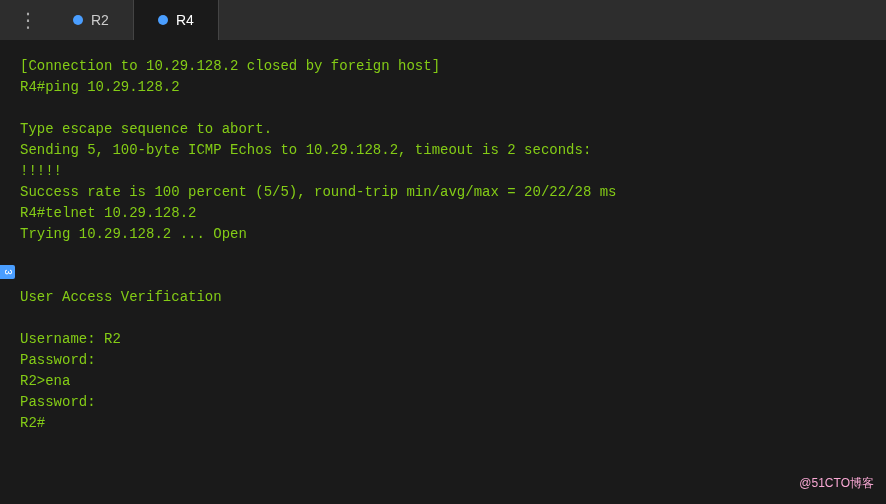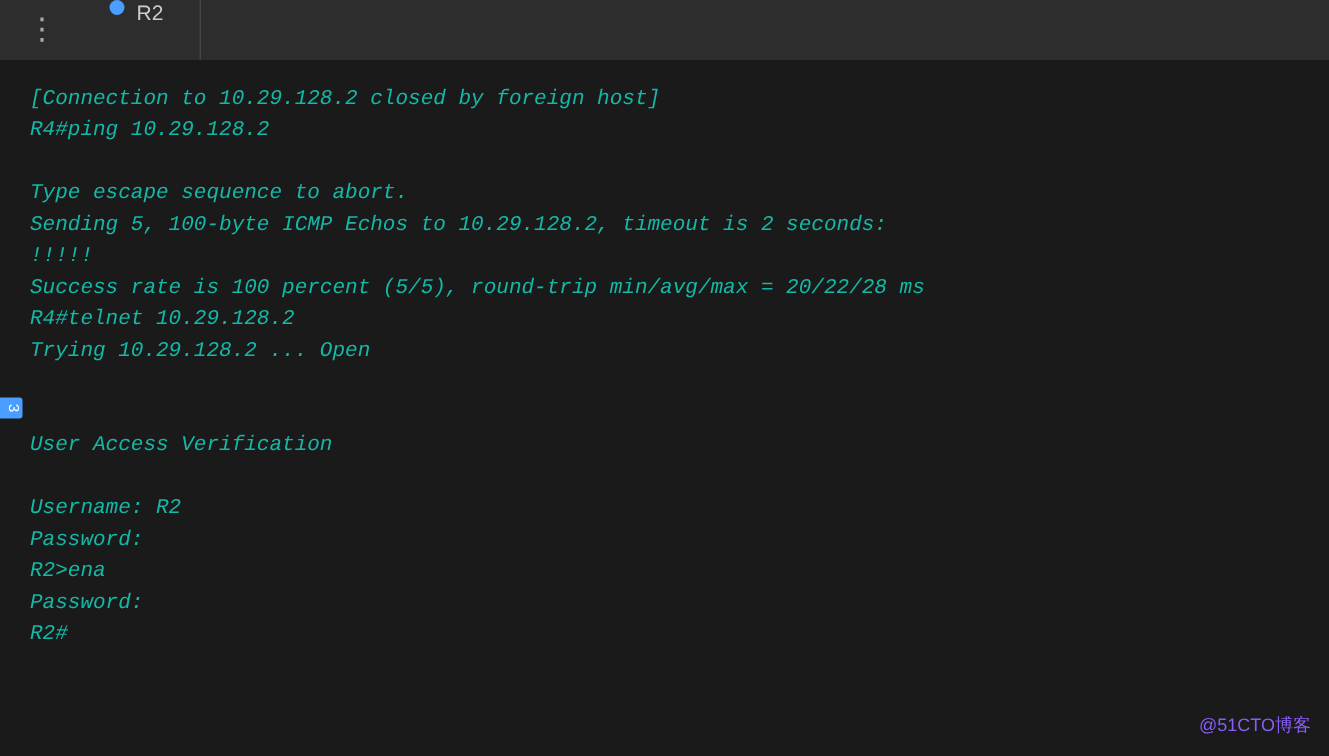--- a/index.html
+++ b/index.html
@@ -28,21 +28,21 @@
     .tab-bar-menu {
       color: #aaa;
       font-size: 20px;
       padding: 0 10px;
       cursor: pointer;
       letter-spacing: 1px;
     }
 
     .tab {
       display: flex;
-      align-items: flex-start;
+      align-items: center;
       gap: 8px;
       padding: 0 24px;
       height: 40px;
       cursor: pointer;
       color: #ccc;
       font-size: 14px;
       font-family: Arial, sans-serif;
       border-right: 1px solid #444;
     }
 
@@ -65,34 +65,33 @@
 
     .terminal {
       background: #1a1a1a;
       padding: 16px 20px;
       height: calc(504px - 40px);
       overflow-y: auto;
       position: relative;
     }
 
     .terminal pre {
-      color: #14b8a6;
+      color: #84cc16;
       font-family: 'Courier New', Courier, monospace;
       font-size: 14px;
       line-height: 1.5;
       white-space: pre-wrap;
       word-break: break-all;
-      font-style: italic;
     }
 
     .watermark {
       position: absolute;
       bottom: 12px;
       right: 12px;
-      color: #8b5cf6;
+      color: #f9a8d4;
       font-size: 12px;
       font-family: Arial, sans-serif;
       margin-top: 36px;
     }
 
     .side-label {
       position: absolute;
       left: 0;
       top: 50%;
       transform: translateY(-50%);
@@ -106,20 +105,24 @@
   </style>
 </head>
 <body>
 
 <div class="tab-bar">
   <div class="tab-bar-menu">⋮</div>
   <div class="tab">
     <span class="dot"></span>
     <span>R2</span>
   </div>
+  <div class="tab active">
+    <span class="dot"></span>
+    <span>R4</span>
+  </div>
 </div>
 
 <div class="terminal">
   <div class="side-label">3</div>
   <pre>[Connection to 10.29.128.2 closed by foreign host]
 R4#ping 10.29.128.2
 
 Type escape sequence to abort.
 Sending 5, 100-byte ICMP Echos to 10.29.128.2, timeout is 2 seconds:
 !!!!!

